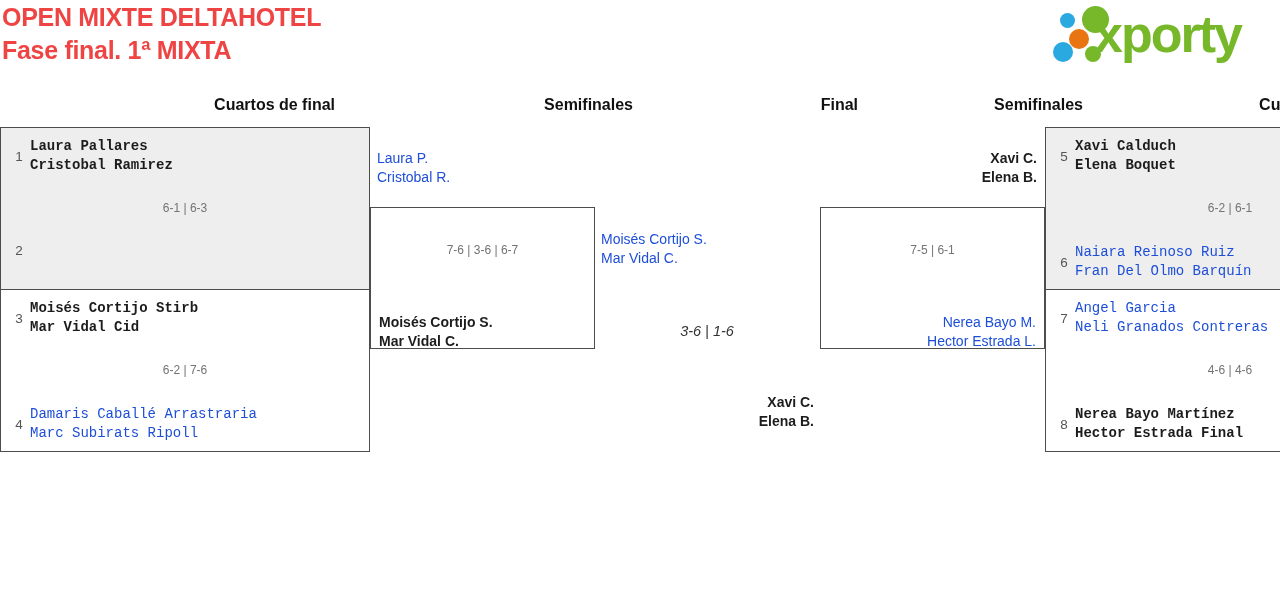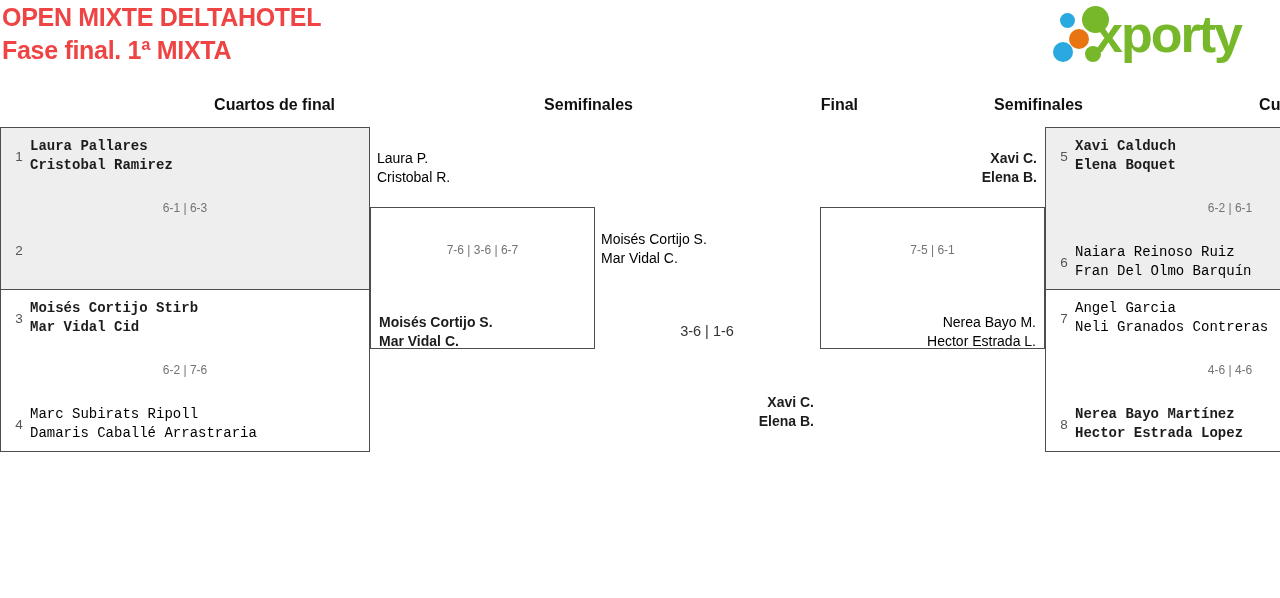--- a/index.html
+++ b/index.html
@@ -61,38 +61,38 @@
   .team-row { position: absolute; left: 7px; display: flex; align-items: center; }
   .team-row.pos-a { top: 9px; }
   .team-row.pos-b { top: 115px; }
   .seed {
     width: 22px; flex: 0 0 22px; text-align: center;
     font-size: 13.5px; color: #555555;
   }
   .team-names { font-size: 14px; line-height: 19px; }
   .team-names div { white-space: nowrap; font-family: Liberation Mono, monospace; }
   .winner { font-weight: bold; color: #1c1c1c; }
-  .loser  { font-weight: normal; color: #000000; }
+  .loser  { font-weight: normal; color: #1d4ed8; }
   .score-line {
     position: absolute; left: 0; width: 100%; text-align: center;
     font-size: 12px; color: #737373; white-space: nowrap;
   }
   .qf .score-line { top: 73px; }
   .sf .score-line { top: 35px; }
   
   .sf-label { position: absolute; font-size: 14px; line-height: 19px; }
   .sf-label div { white-space: nowrap; }
   .sf-entrant-left  { left: 377px; top: 149px; text-align: left; }
   .sf-entrant-right { right: 243px; top: 149px; text-align: right; }
   .sf-winner-inside { position: absolute; font-size: 14px; line-height: 19px; top: 105px; }
   .sf-winner-inside.align-left  { left: 8px; text-align: left; }
   .sf-winner-inside.align-right { right: 8px; text-align: right; }
   
   .final-team-a { position: absolute; left: 601px; top: 230px; font-size: 14px; line-height: 19px; text-align: left; }
-  .final-score  { position: absolute; left: 607px; top: 323px; width: 200px; text-align: center; font-size: 14.5px; color: #333333; white-space: nowrap; }
+  .final-score  { position: absolute; left: 607px; top: 323px; width: 200px; text-align: center; font-size: 14.5px; color: #333333; white-space: nowrap; font-style: italic; }
   .final-team-b { position: absolute; right: 466px; top: 393px; font-size: 14px; line-height: 19px; text-align: right; }
   .final-team-a div, .final-team-b div { white-space: nowrap; }
 </style>
 </head>
 <body>
 
 <div class="canvas">
 
   <div class="title-block">
     <div class="title-line">OPEN MIXTE DELTAHOTEL</div>
@@ -133,22 +133,22 @@
       <span class="seed">3</span>
       <span class="team-names winner">
         <div>Moisés Cortijo Stirb</div>
         <div>Mar Vidal Cid</div>
       </span>
     </div>
     <div class="score-line">6-2 | 7-6</div>
     <div class="team-row pos-b">
       <span class="seed">4</span>
       <span class="team-names loser">
+        <div>Damaris Caballé Arrastraria</div>
         <div>Marc Subirats Ripoll</div>
-        <div>Damaris Caballé Arrastraria</div>
       </span>
     </div>
   </div>
 
   <div class="match-box qf qf-right qf-top shaded">
     <div class="team-row pos-a">
       <span class="seed">5</span>
       <span class="team-names winner">
         <div>Xavi Calduch</div>
         <div>Elena Boquet</div>
@@ -170,21 +170,21 @@
       <span class="team-names loser">
         <div>Angel Garcia</div>
         <div>Neli Granados Contreras</div>
       </span>
     </div>
     <div class="score-line">4-6 | 4-6</div>
     <div class="team-row pos-b">
       <span class="seed">8</span>
       <span class="team-names winner">
         <div>Nerea Bayo Martínez</div>
-        <div>Hector Estrada Lopez</div>
+        <div>Hector Estrada Final</div>
       </span>
     </div>
   </div>
 
   <div class="sf-label sf-entrant-left loser">
     <div>Laura P.</div>
     <div>Cristobal R.</div>
   </div>
 
   <div class="match-box sf sf-left">

